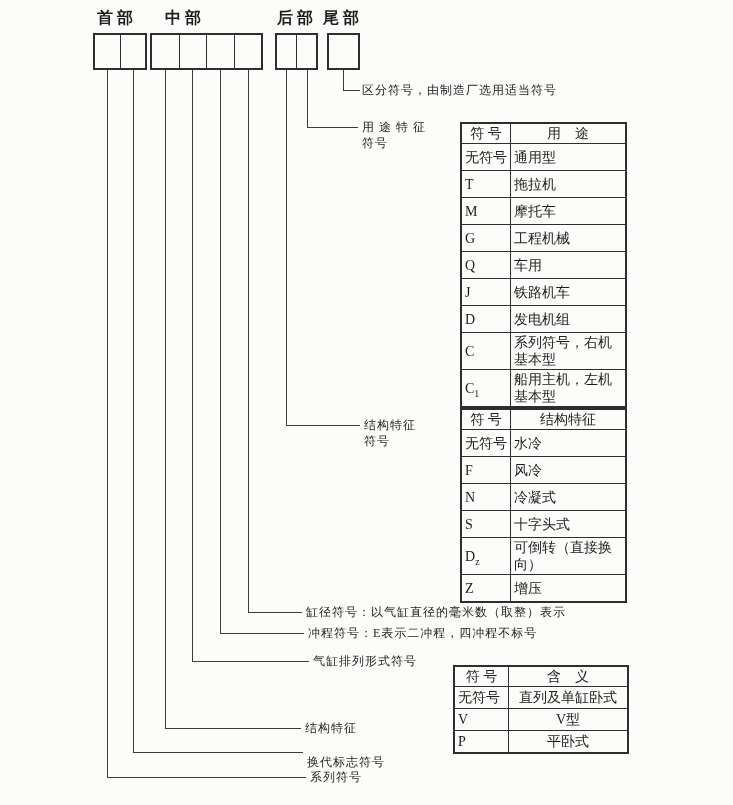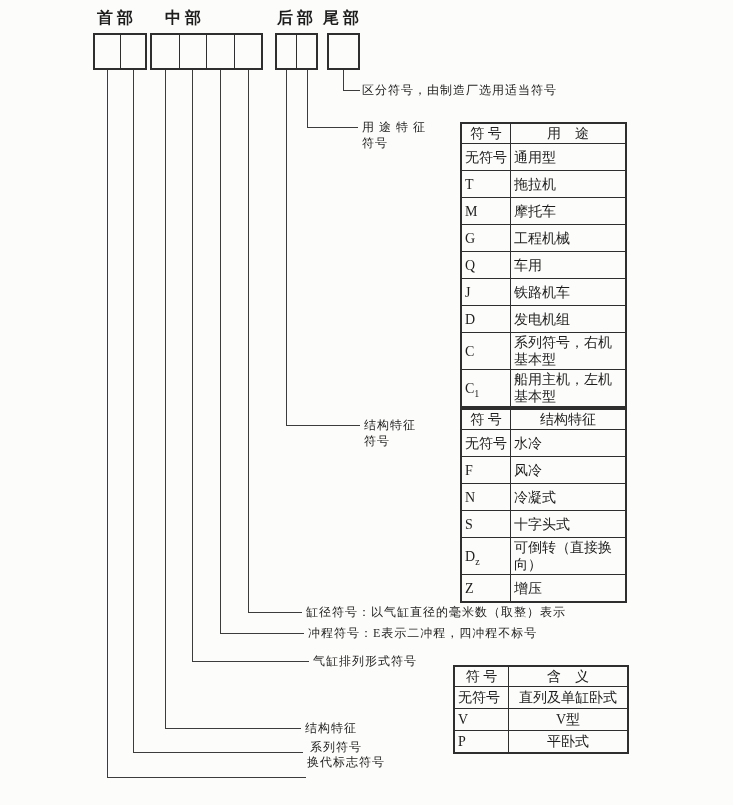--- a/index.html
+++ b/index.html
@@ -112,21 +112,21 @@
   </div>
   <div class="callout" style="left:313px; top:653px;">
     <div>气缸排列形式符号</div>
   </div>
   <div class="callout" style="left:305px; top:720px;">
     <div>结构特征</div>
   </div>
   <div class="callout" style="left:307px; top:744px;margin-top:10px;">
     <div>换代标志符号</div>
   </div>
-  <div class="callout" style="left:310px; top:739px;">
+  <div class="callout" style="left:310px; top:769px;">
     <div>系列符号</div>
   </div>
 
   <table class="ref-table t12" style="left:460px; top:122px;">
     <thead>
       <tr>
         <th class="c1">符 号</th>
         <th class="c2">用　途</th>
       </tr>
     </thead>

